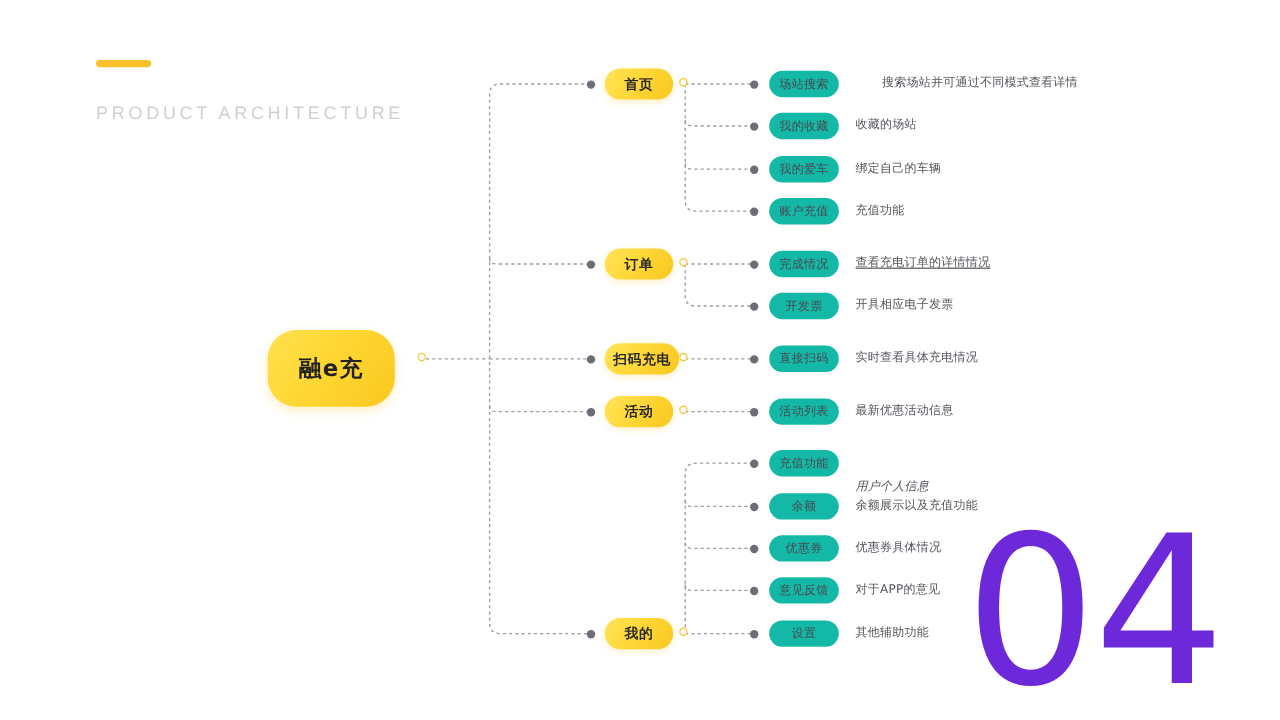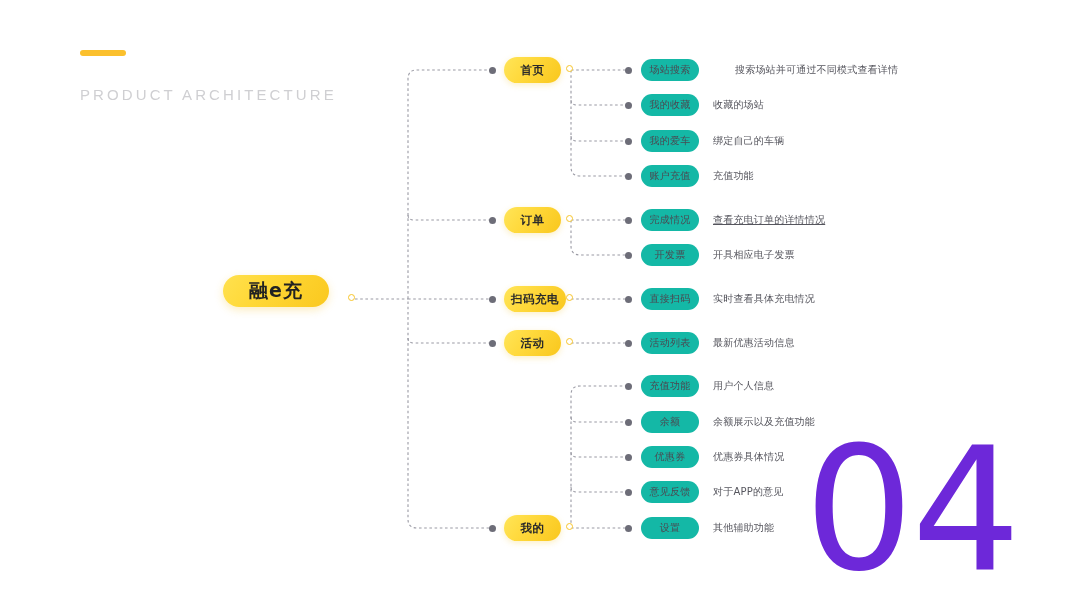--- a/index.html
+++ b/index.html
@@ -84,21 +84,21 @@
     height: 600px;
     pointer-events: none;
   }
 
   
   .node-root {
     position: absolute;
     display: flex;
     align-items: center;
     justify-content: center;
-    height: 32px;
+    height: 64px;
     padding: 0 26px;
     border-radius: 24px;
     background: linear-gradient(125deg, #ffe14f 0%, #ffd836 38%, #fac81f 100%);
     color: #222222;
     font-size: 19px;
     font-weight: bold;
     letter-spacing: 1px;
     box-shadow: 0 3px 9px rgba(244,196,48,0.30);
     white-space: nowrap;
   }
@@ -232,21 +232,21 @@
       <div class="node-l2" style="left: 504px; top: 330px; width: 57px;">活动</div>
       <div class="ring-yellow" style="left: 566px; top: 338px;"></div>
       <div class="dot-gray" style="left: 624.5px; top: 339.5px;"></div>
       <div class="node-l3" style="left: 641px; top: 332px;">活动列表</div>
       <div class="desc-l3" style="left: 713px; top: 338px;">最新优惠活动信息</div>
       <div class="dot-gray" style="left: 488.5px; top: 524.5px;"></div>
       <div class="node-l2" style="left: 504px; top: 515px; width: 57px;">我的</div>
       <div class="ring-yellow" style="left: 566px; top: 523px;"></div>
       <div class="dot-gray" style="left: 624.5px; top: 382.5px;"></div>
       <div class="node-l3" style="left: 641px; top: 375px;">充值功能</div>
-      <div class="desc-l3" style="left: 713px; top: 381px;">用户个人信息</div>
+      <div class="desc-l3" style="left: 713px; top: 401px; font-style: italic;">用户个人信息</div>
       <div class="dot-gray" style="left: 624.5px; top: 418.5px;"></div>
       <div class="node-l3" style="left: 641px; top: 411px;">余额</div>
       <div class="desc-l3" style="left: 713px; top: 417px;">余额展示以及充值功能</div>
       <div class="dot-gray" style="left: 624.5px; top: 453.5px;"></div>
       <div class="node-l3" style="left: 641px; top: 446px;">优惠券</div>
       <div class="desc-l3" style="left: 713px; top: 452px;">优惠券具体情况</div>
       <div class="dot-gray" style="left: 624.5px; top: 488.5px;"></div>
       <div class="node-l3" style="left: 641px; top: 481px;">意见反馈</div>
       <div class="desc-l3" style="left: 713px; top: 487px;">对于APP的意见</div>
       <div class="dot-gray" style="left: 624.5px; top: 524.5px;"></div>

